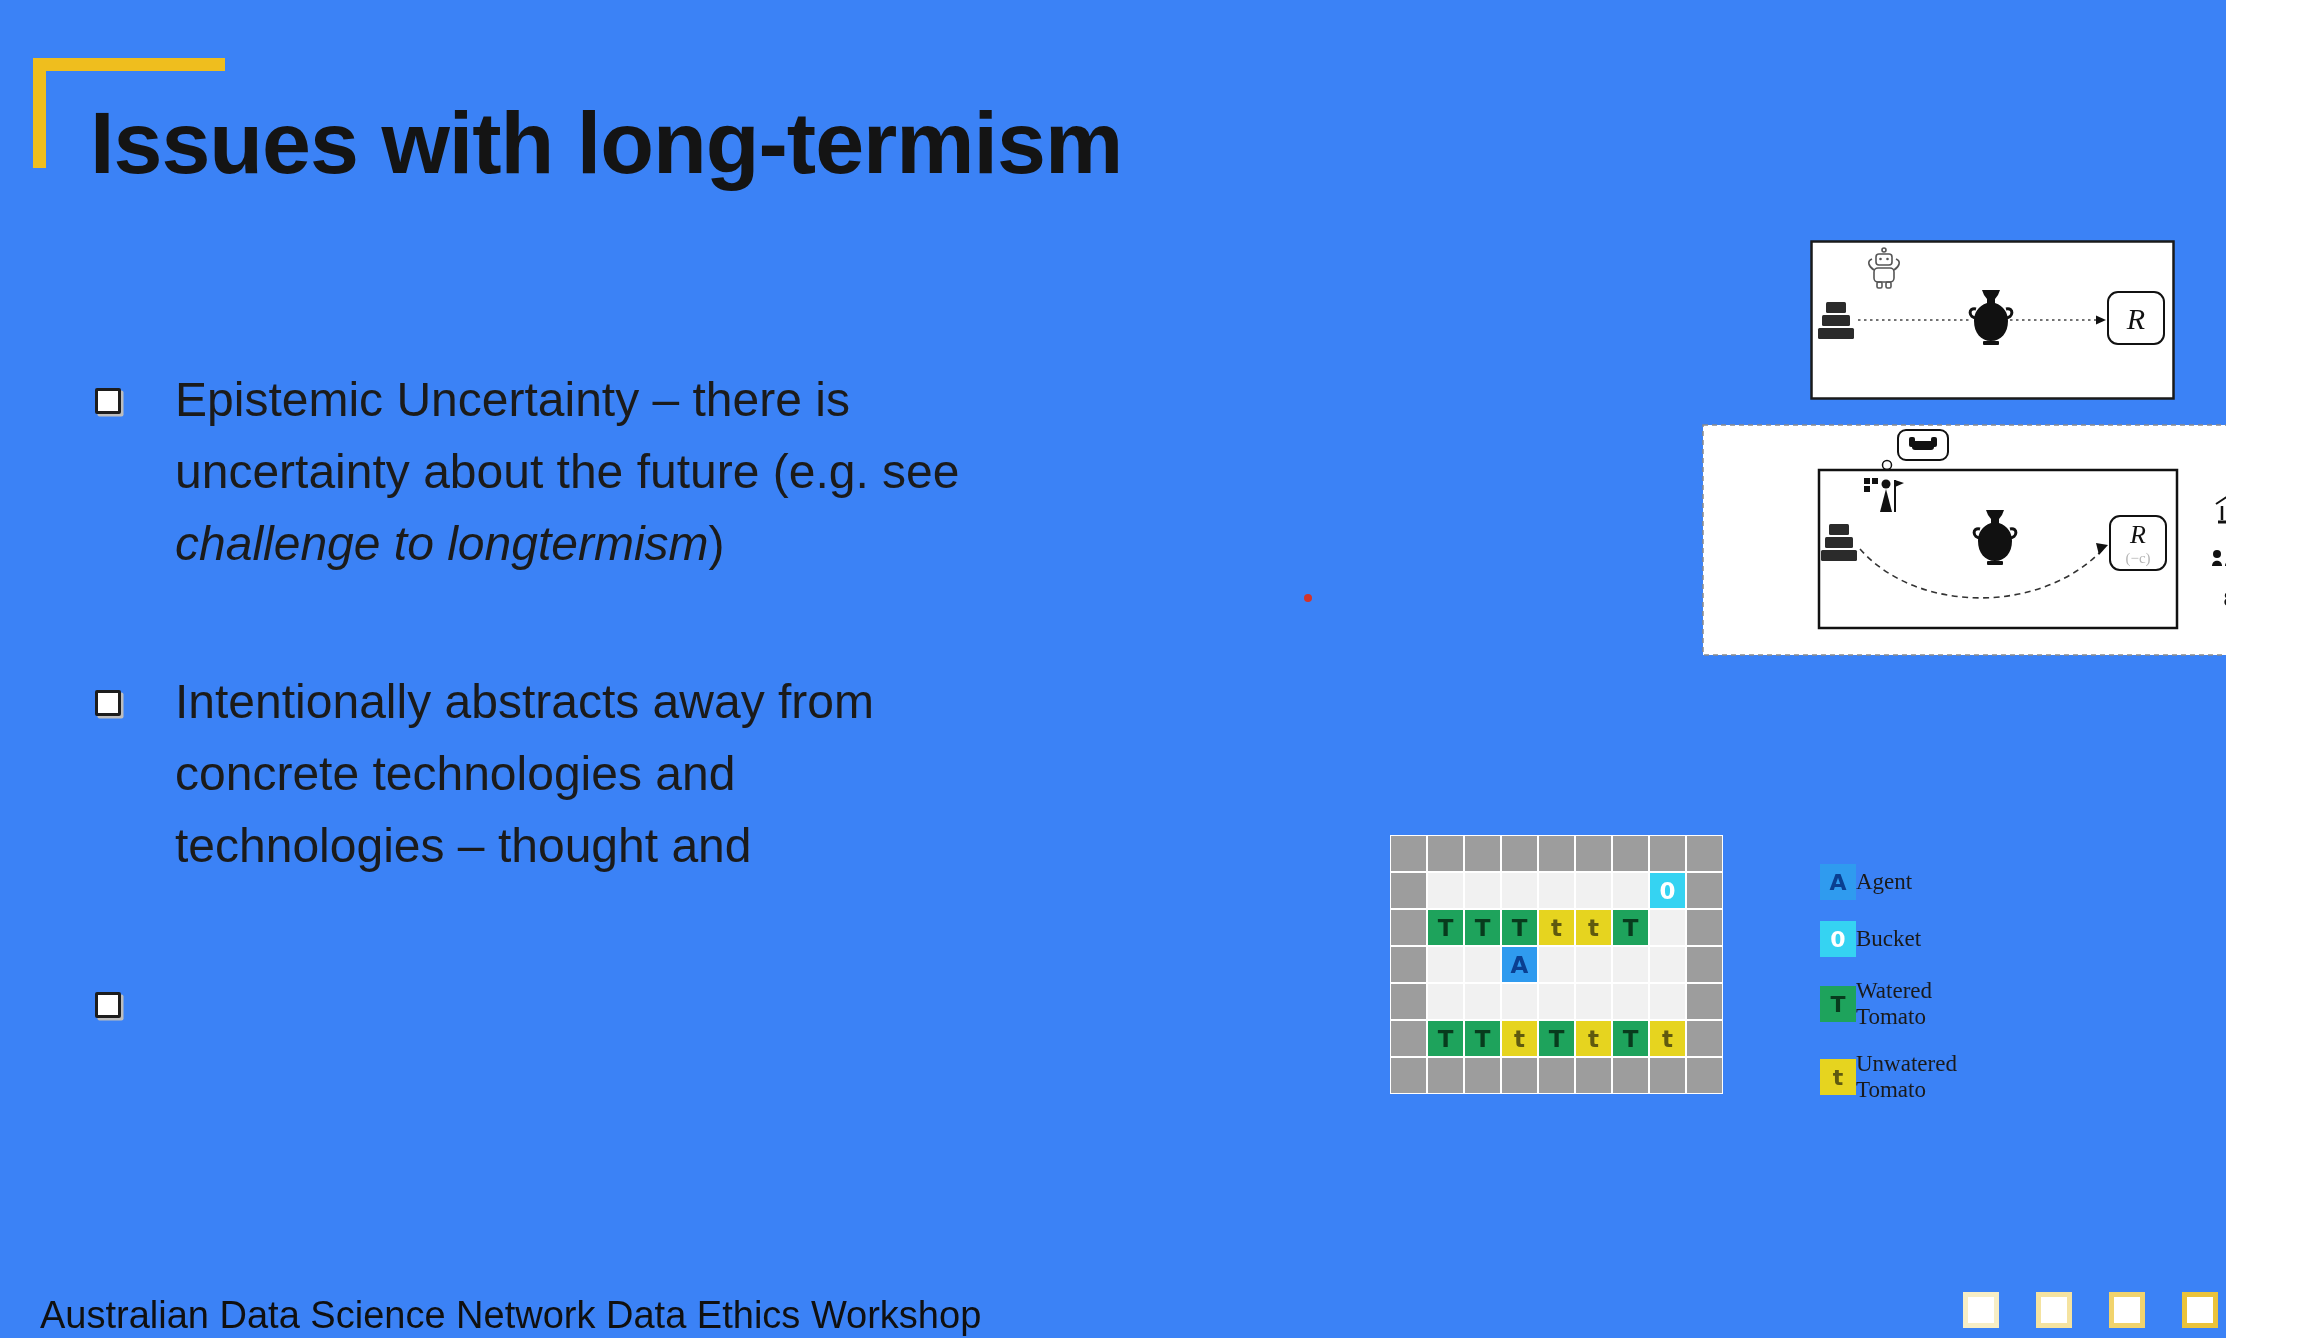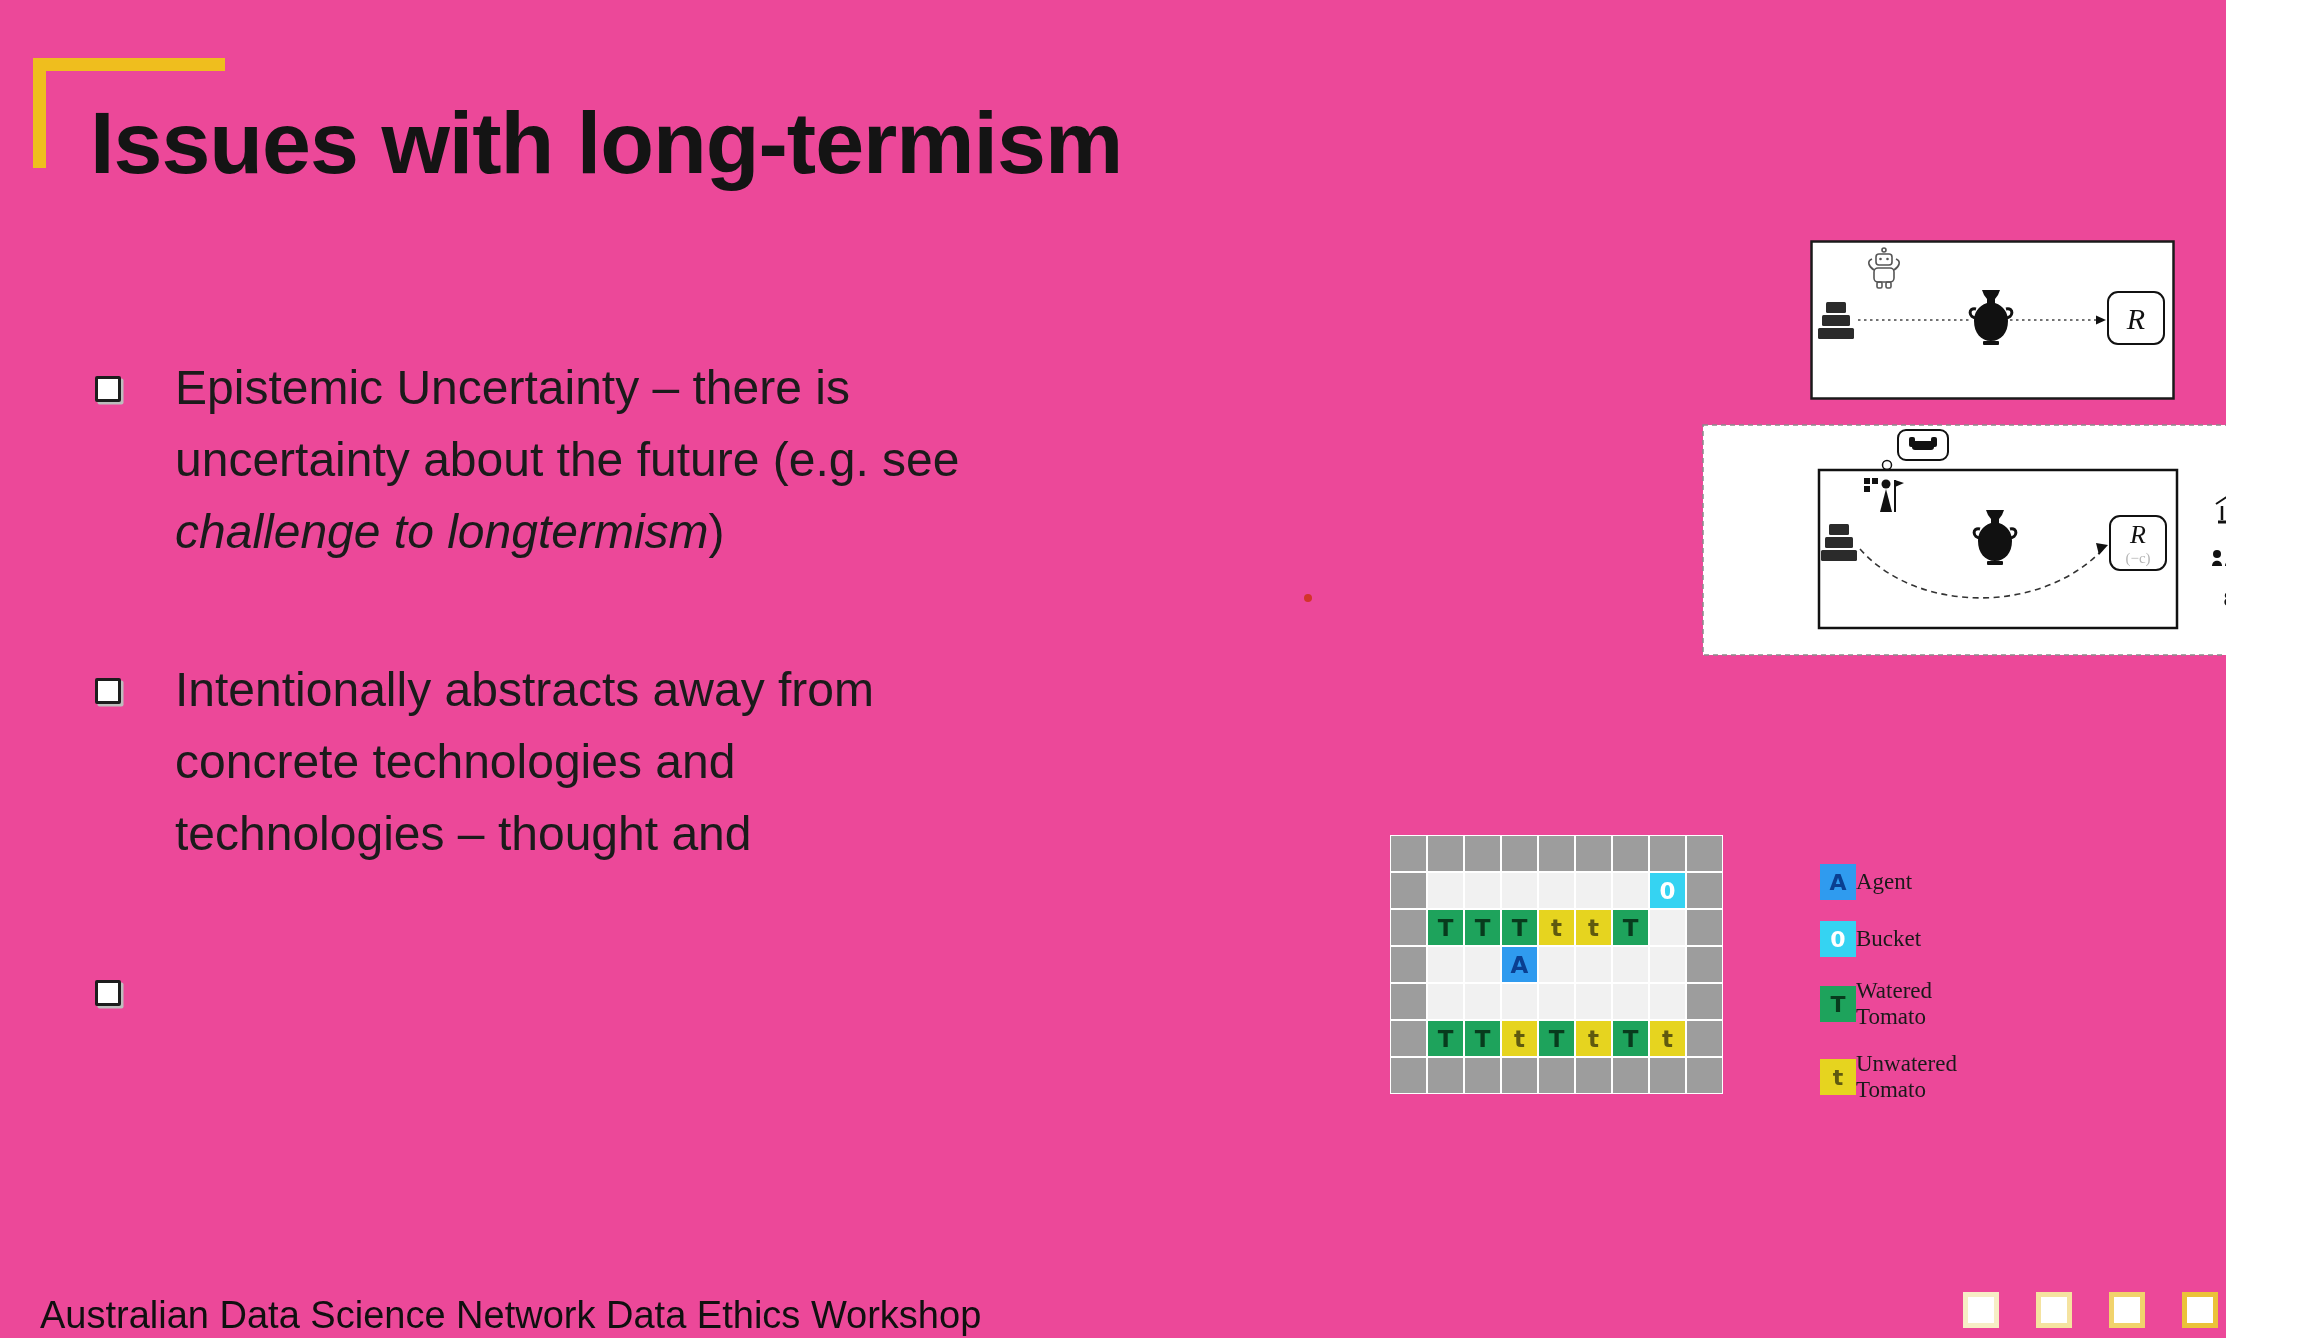--- a/index.html
+++ b/index.html
@@ -1,28 +1,28 @@
 <!DOCTYPE html>
 <html><head>
 <meta charset="utf-8">
 <title>Slide</title>
 <style>
   html,body{margin:0;padding:0;background:#fff;}
-  .slide{position:relative;width:2226px;height:1338px;background:#ec4899;overflow:hidden;
+  .slide{position:relative;width:2226px;height:1338px;background:#3b82f6;overflow:hidden;
          font-family:"Liberation Sans",sans-serif;color:#1b1b1b;}
 
   
   .accent-h{position:absolute;left:33px;top:58px;width:192px;height:13px;}
   .accent-v{position:absolute;left:33px;top:58px;width:13px;height:110px;}
 
   .title{position:absolute;left:90px;top:92px;margin:0;font-size:88px;font-weight:700;
          color:#141414;letter-spacing:-1px;}
 
   
-  .bullets{position:absolute;left:95px;top:352px;width:1100px;}
+  .bullets{position:absolute;left:95px;top:364px;width:1100px;}
   .bullet-item{display:flex;margin-bottom:86px;}
   .bullet-marker{flex:0 0 auto;width:20px;height:20px;border:3.5px solid #1d1d1d;border-radius:2px;
                  margin:24px 54px 0 0;box-shadow:2.5px 2.5px 0 #bdbdbd;background:#fff;}
   .bullet-text{font-size:48px;line-height:72px;color:#1b1b1b;}
   .italic{font-style:italic;}
 
   .footer{position:absolute;left:40px;top:1294px;font-size:38px;color:#101010;}
 
   
   .diagram-top{position:absolute;left:1810px;top:240px;}

